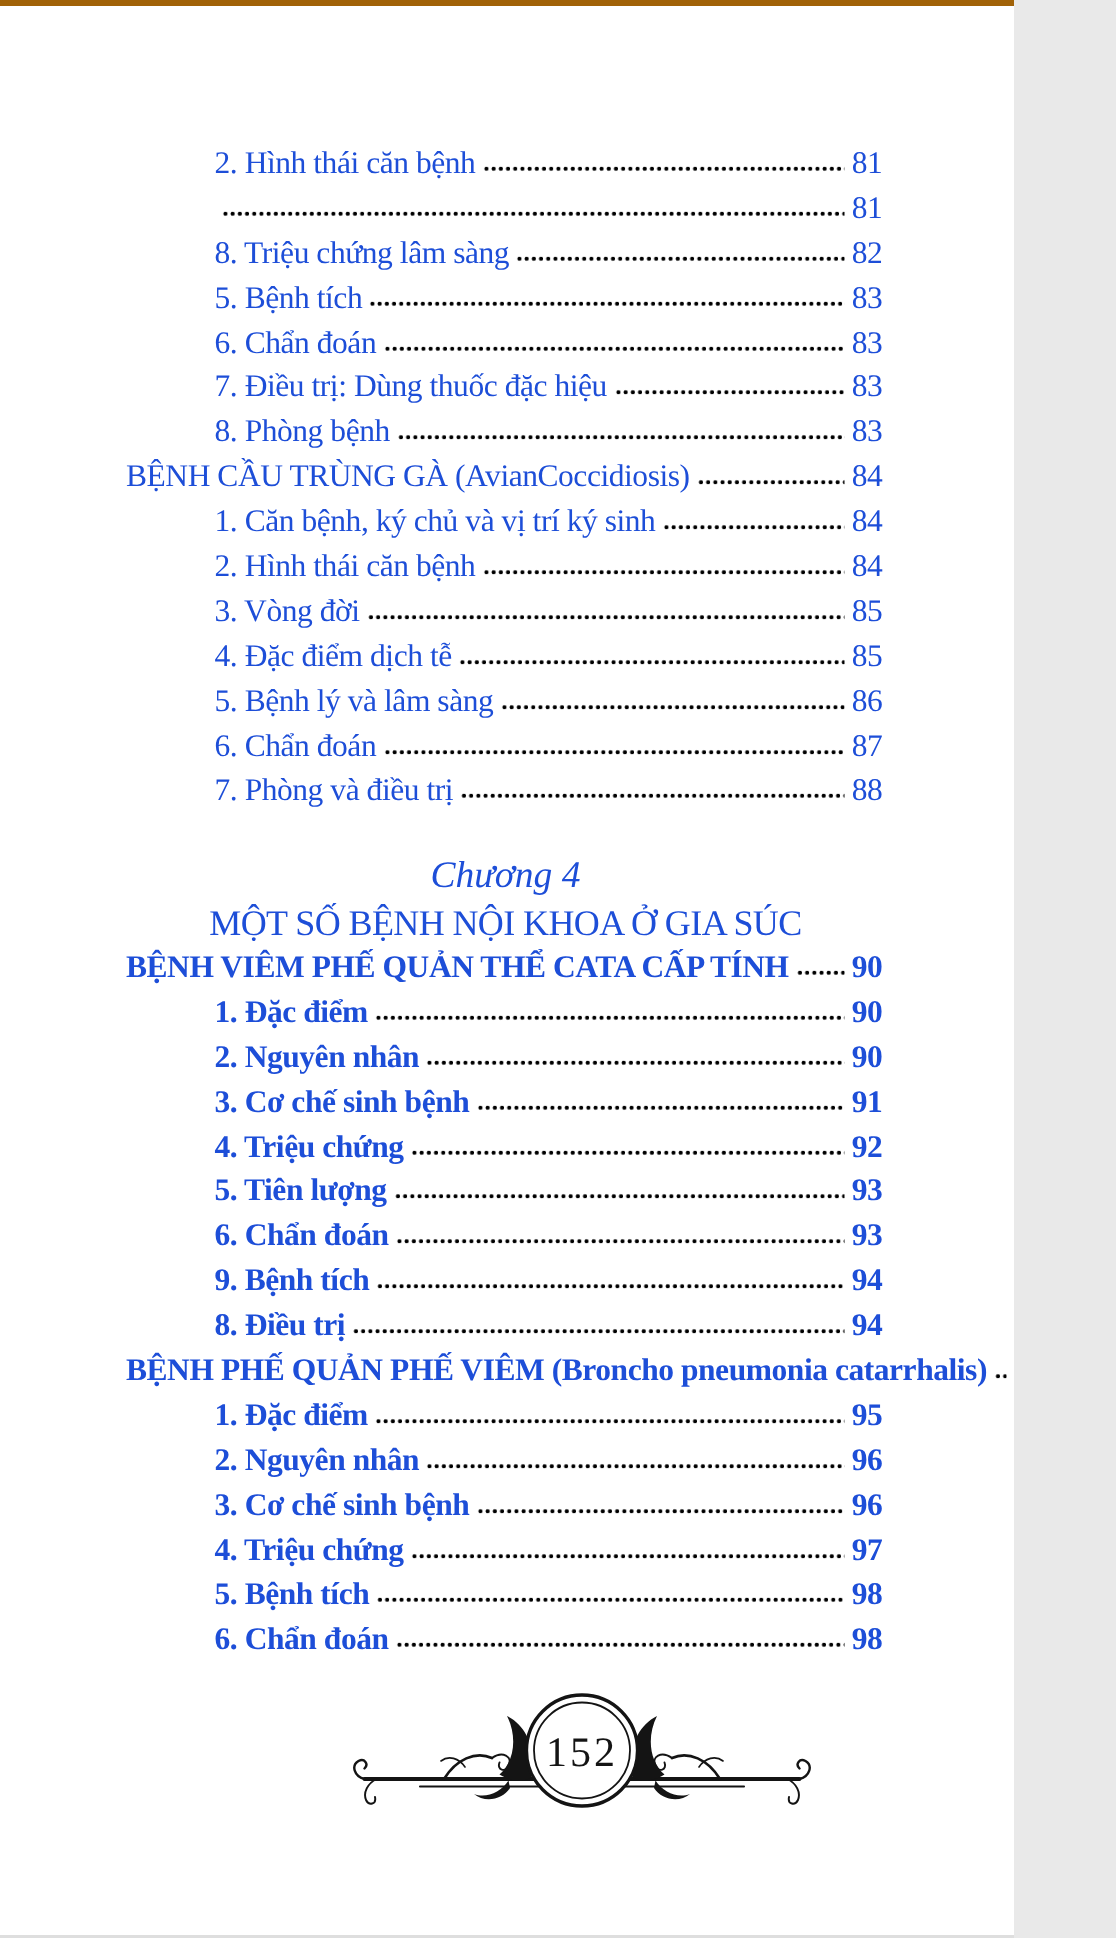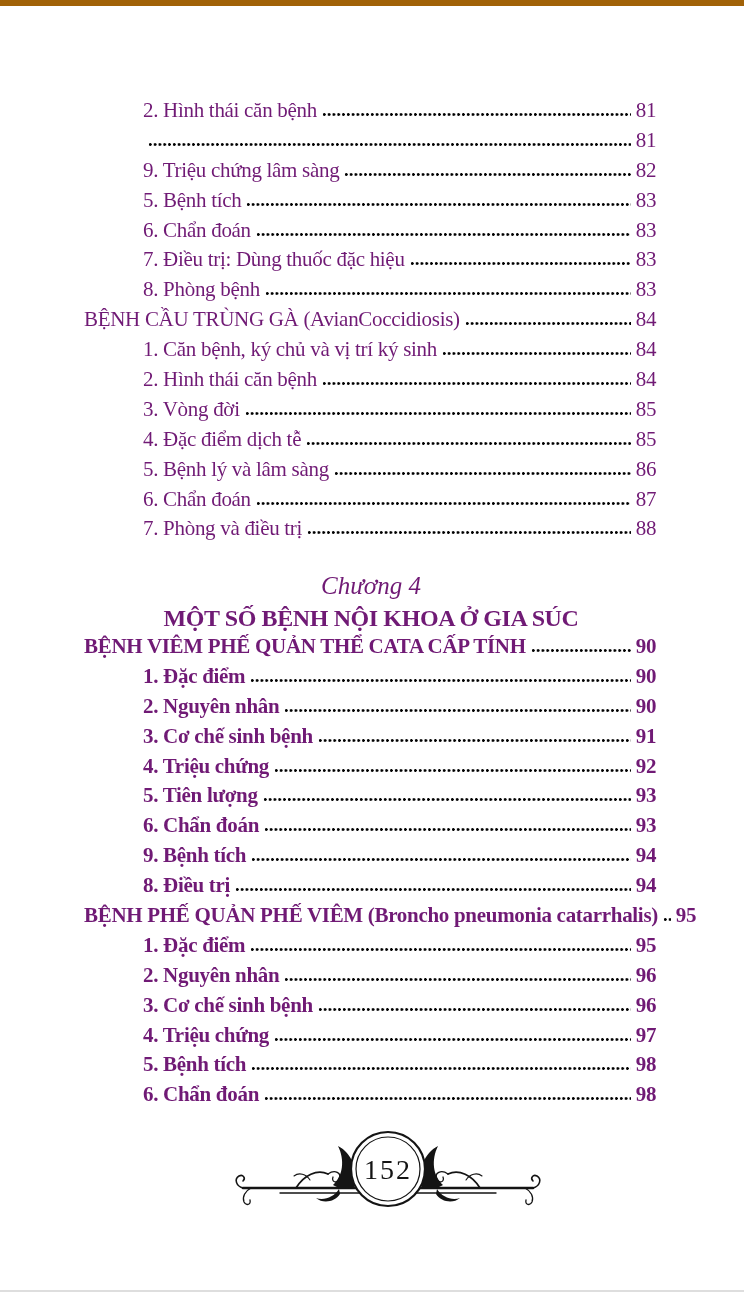--- a/index.html
+++ b/index.html
@@ -1,23 +1,23 @@
 <!DOCTYPE html>
 <html><head>
 <meta charset="utf-8">
 <style>
   html,body{margin:0;padding:0;background:#e9e9e9;}
   .page{
     position:relative;
-    width:744px;height:1292px;
+    width:676px;height:1292px;
     background:#ffffff;
-    color:#701a75;
+    color:#1d4ed8;
     font-family:"Liberation Serif","DejaVu Serif",serif;
     overflow:hidden;
-    border-top:6px solid #a16207;
+    border-top:4px solid #a16207;
     border-bottom:2px solid #dedede;
     box-sizing:border-box;
   }
   .toc{padding:92px 86px 0 84px;}
   .toc-list{display:block;}
   .toc-row{
     display:flex;
     align-items:baseline;
     height:29.9px;
     font-size:21px;
@@ -34,21 +34,21 @@
     background-image:radial-gradient(circle at 2.3px 2.5px,#000 1.15px,transparent 1.6px);
     background-size:4.8px 5px;
     background-repeat:repeat-x;
   }
   .toc-page{flex:0 0 auto;min-width:24px;text-align:center;}
   .chapter{text-align:center;margin-top:25px;}
   .chapter-kicker{
     font-size:25px;font-weight:normal;font-style:italic;line-height:1.22;
   }
   .chapter-title{
-    font-size:24px;font-weight:bold;line-height:1.34;letter-spacing:-0.4px;
+    font-size:24px;font-weight:normal;line-height:1.34;letter-spacing:-0.4px;
   }
   .toc-list.bottom{font-weight:bold;}
   .footer-ornament{
     position:absolute;left:16px;top:1122px;width:744px;
     display:flex;justify-content:center;
   }
   .footer-ornament svg{display:block;}
   .orn-num{
     font-family:"Liberation Serif","DejaVu Serif",serif;
     font-size:28px;letter-spacing:2px;fill:#141414;
@@ -65,21 +65,21 @@
         <div class="toc-row indent">
           <span class="toc-label">2. Hình thái căn bệnh</span>
           <span class="dot-leader"></span>
           <span class="toc-page">81</span>
         </div>
         <div class="toc-row indent">
           <span class="dot-leader"></span>
           <span class="toc-page">81</span>
         </div>
         <div class="toc-row indent">
-          <span class="toc-label">9. Triệu chứng lâm sàng</span>
+          <span class="toc-label">8. Triệu chứng lâm sàng</span>
           <span class="dot-leader"></span>
           <span class="toc-page">82</span>
         </div>
         <div class="toc-row indent">
           <span class="toc-label">5. Bệnh tích</span>
           <span class="dot-leader"></span>
           <span class="toc-page">83</span>
         </div>
         <div class="toc-row indent">
           <span class="toc-label">6. Chẩn đoán</span>

